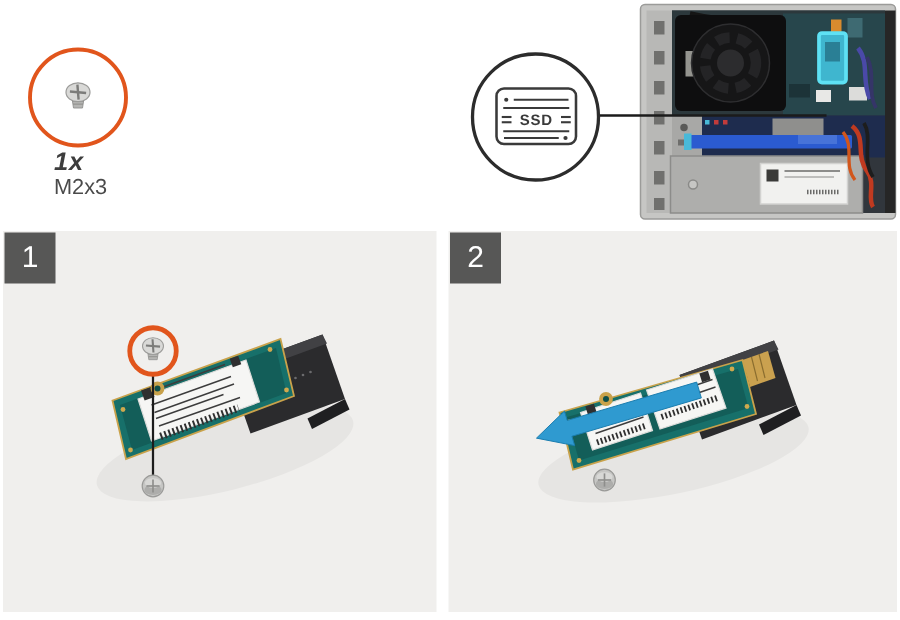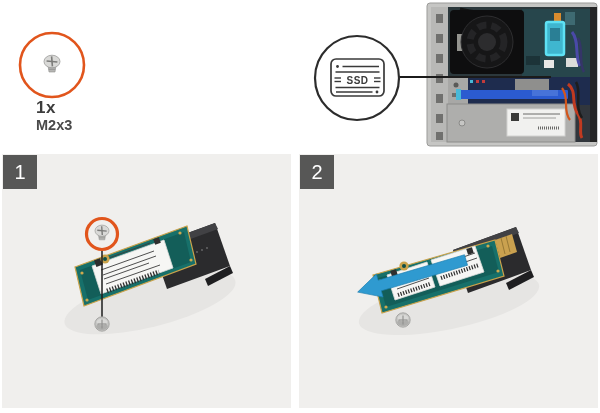--- a/index.html
+++ b/index.html
@@ -6,22 +6,22 @@
   #figure{
     position:relative;
     width:600px;height:413px;
     background:#ffffff;
     font-family:"Liberation Sans", sans-serif;
     overflow:hidden;
   }
   .abs{position:absolute;}
   
   .qty-block{left:36px;top:98px;color:#3d3d3d;}
-  .qty{font-size:17px;font-weight:bold;line-height:19px;letter-spacing:.5px;}
-  .size{font-size:14.5px;font-weight:700;color:#4a4a4a;line-height:17px;}
+  .qty{font-size:17px;font-weight:bold;line-height:19px;letter-spacing:.5px;font-style:italic;}
+  .size{font-size:14.5px;font-weight:400;color:#4a4a4a;line-height:17px;}
   
   .panel{
     background:#f0efed;
     top:154px;height:254px;
   }
   .panel1{left:2px;width:289px;}
   .panel2{left:299px;width:299px;}
   .badge{
     position:absolute;top:1px;left:1px;
     width:34px;height:34px;

